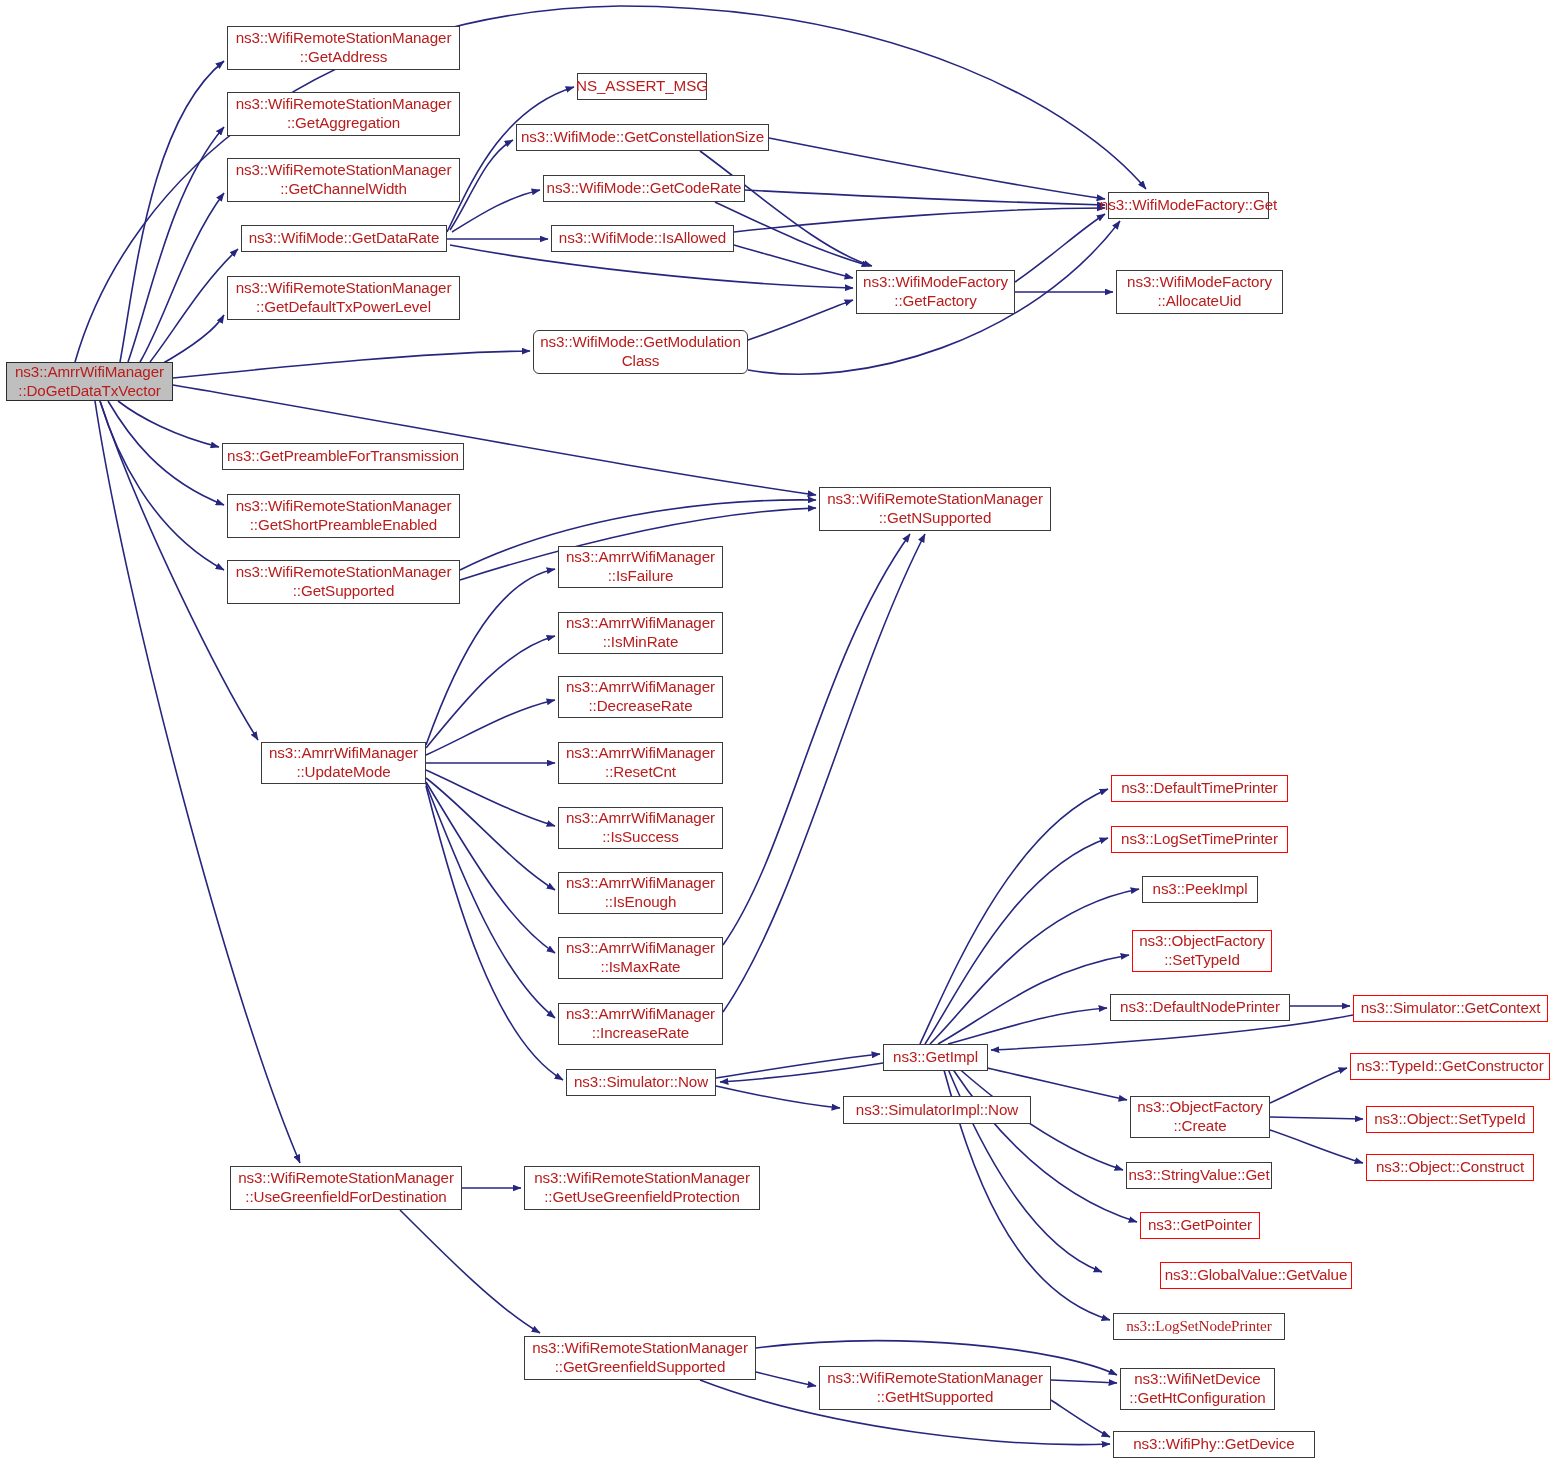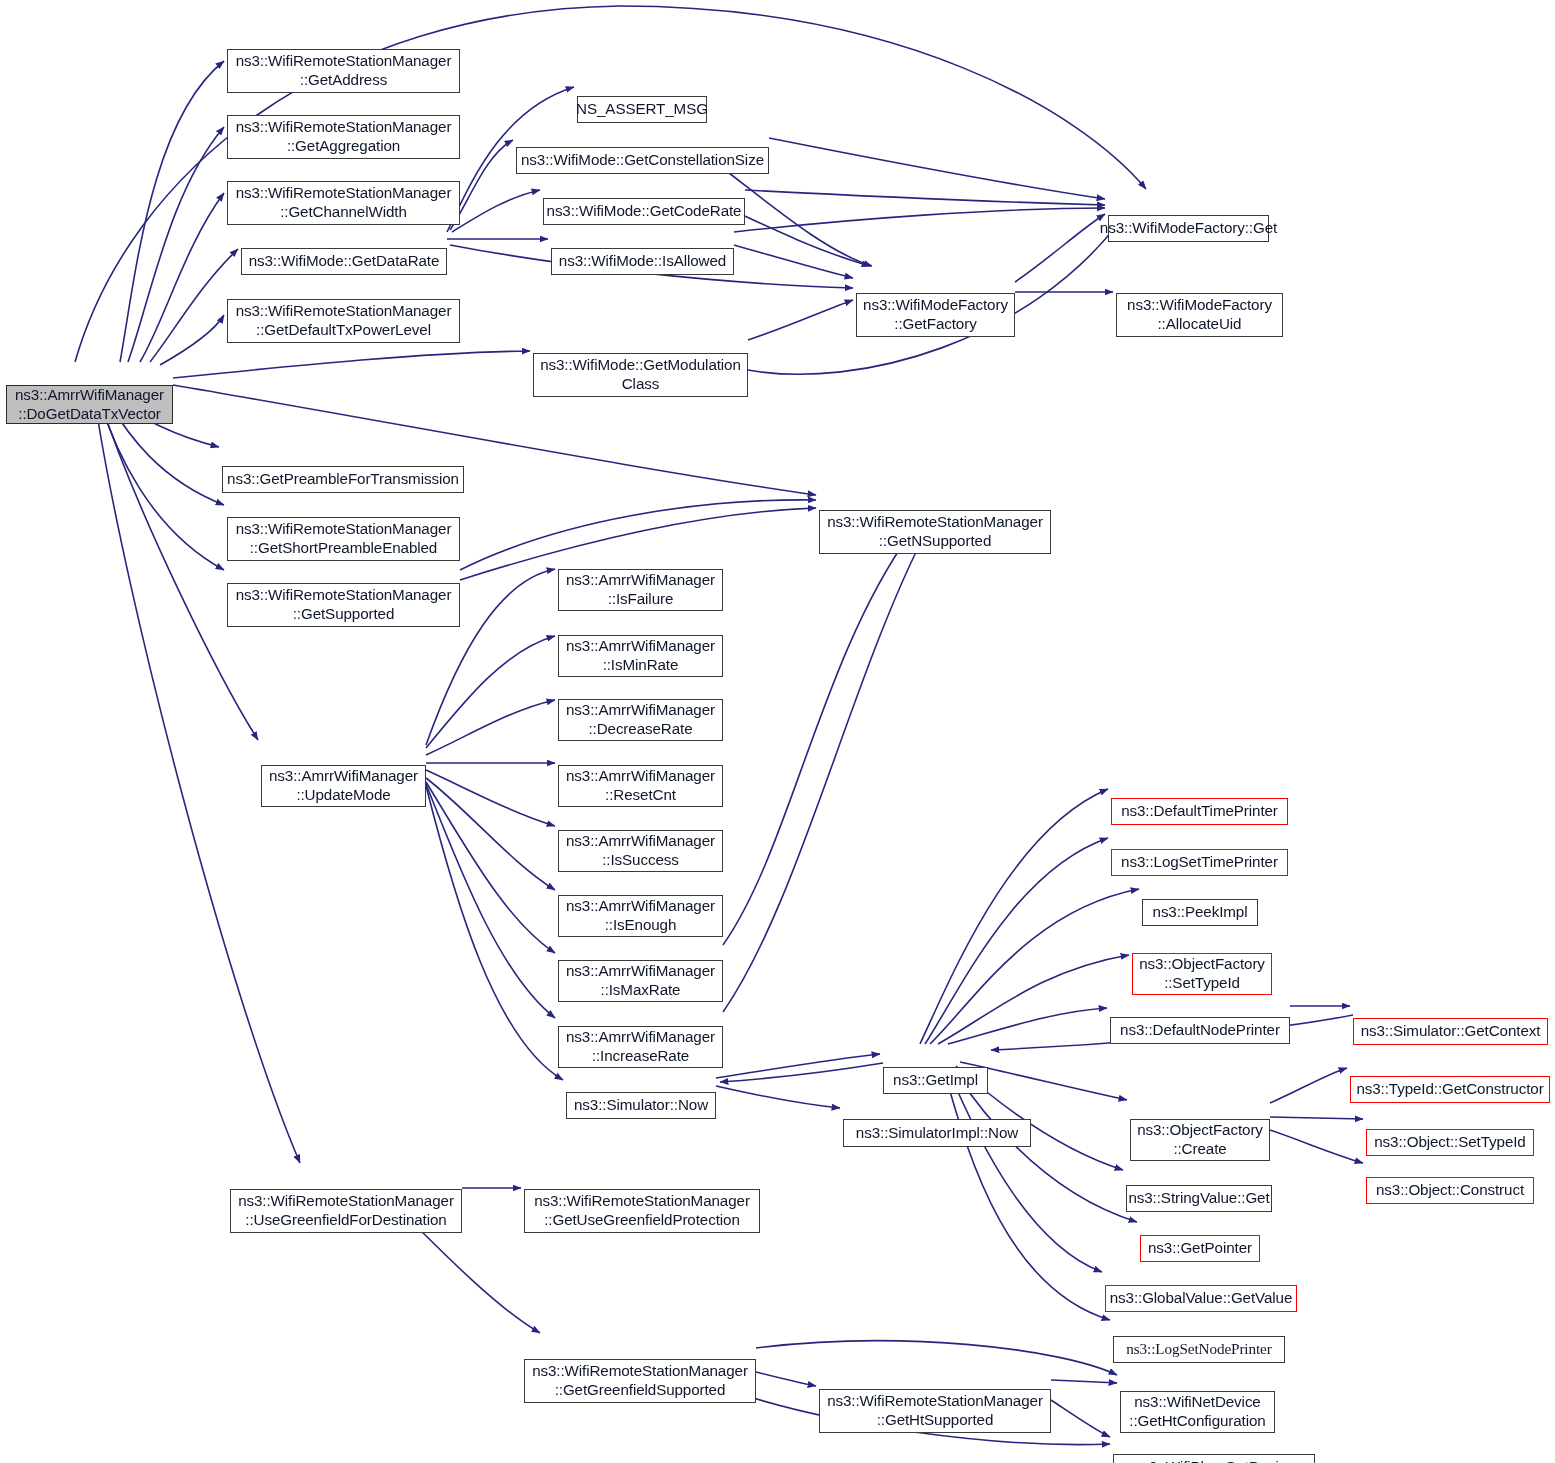--- a/index.html
+++ b/index.html
@@ -29,30 +29,29 @@
   }
   .edge-head {
     fill: #26267f;
     stroke: none;
   }
   .node-box {
     position: absolute;
     box-sizing: border-box;
     border: 1.4px solid #3a3a3a;
     background: #ffffff;
-    color: #0f172a;
+    color: #b91c1c;
     font-size: 15.2px;
     line-height: 1.22;
     text-align: center;
     display: flex;
     align-items: center;
     justify-content: center;
     white-space: pre-line;
     letter-spacing: -0.1px;
-    margin-top: 23px;
   }
   .node-box.red {
     border-color: #ff0000;
     border-width: 1.6px;
   }
   .node-box.current {
     background: #bfbfbf;
     border-color: #2b2b2b;
   }
 </style>
@@ -146,21 +145,21 @@
 ::GetChannelWidth</div>
       <div class="node-box" style="left: 241px; top: 225px; width: 206px; height: 27px;">ns3::WifiMode::GetDataRate</div>
       <div class="node-box" style="left: 227px; top: 276px; width: 233px; height: 44px;">ns3::WifiRemoteStationManager
 ::GetDefaultTxPowerLevel</div>
       <div class="node-box" style="left: 577px; top: 73px; width: 130px; height: 27px;">NS_ASSERT_MSG</div>
       <div class="node-box" style="left: 516px; top: 124px; width: 253px; height: 27px;">ns3::WifiMode::GetConstellationSize</div>
       <div class="node-box" style="left: 543px; top: 175px; width: 202px; height: 27px;">ns3::WifiMode::GetCodeRate</div>
       <div class="node-box" style="left: 551px; top: 225px; width: 183px; height: 27px;">ns3::WifiMode::IsAllowed</div>
       <div class="node-box" style="left: 856px; top: 270px; width: 159px; height: 44px;">ns3::WifiModeFactory
 ::GetFactory</div>
-      <div class="node-box" style="left: 533px; top: 330px; width: 215px; height: 44px;">ns3::WifiMode::GetModulation
+      <div class="node-box" style="left: 533px; top: 330px; width: 215px; height: 44px; border-radius: 6px;">ns3::WifiMode::GetModulation
 Class</div>
       <div class="node-box" style="left: 1108px; top: 192px; width: 161px; height: 27px;">ns3::WifiModeFactory::Get</div>
       <div class="node-box" style="left: 1116px; top: 270px; width: 167px; height: 44px;">ns3::WifiModeFactory
 ::AllocateUid</div>
       <div class="node-box" style="left: 222px; top: 443px; width: 242px; height: 27px;">ns3::GetPreambleForTransmission</div>
       <div class="node-box" style="left: 227px; top: 494px; width: 233px; height: 44px;">ns3::WifiRemoteStationManager
 ::GetShortPreambleEnabled</div>
       <div class="node-box" style="left: 227px; top: 560px; width: 233px; height: 44px;">ns3::WifiRemoteStationManager
 ::GetSupported</div>
       <div class="node-box" style="left: 819px; top: 487px; width: 232px; height: 44px;">ns3::WifiRemoteStationManager
@@ -189,21 +188,21 @@
       <div class="node-box red" style="left: 1111px; top: 775px; width: 177px; height: 27px;">ns3::DefaultTimePrinter</div>
       <div class="node-box red" style="left: 1111px; top: 826px; width: 177px; height: 27px;">ns3::LogSetTimePrinter</div>
       <div class="node-box" style="left: 1142px; top: 876px; width: 116px; height: 27px;">ns3::PeekImpl</div>
       <div class="node-box red" style="left: 1132px; top: 930px; width: 140px; height: 42px;">ns3::ObjectFactory
 ::SetTypeId</div>
       <div class="node-box" style="left: 1110px; top: 994px; width: 180px; height: 27px;">ns3::DefaultNodePrinter</div>
       <div class="node-box" style="left: 1130px; top: 1096px; width: 140px; height: 42px;">ns3::ObjectFactory
 ::Create</div>
       <div class="node-box" style="left: 1126px; top: 1162px; width: 146px; height: 27px;">ns3::StringValue::Get</div>
       <div class="node-box red" style="left: 1140px; top: 1212px; width: 120px; height: 27px;">ns3::GetPointer</div>
-      <div class="node-box red" style="left: 1105px; top: 1262px; width: 192px; height: 27px;">ns3::GlobalValue::GetValue</div>
+      <div class="node-box red" style="left: 1160px; top: 1262px; width: 192px; height: 27px;">ns3::GlobalValue::GetValue</div>
       <div class="node-box" style="left: 1113px; top: 1313px; width: 172px; height: 27px; font-family: Liberation Serif, serif;">ns3::LogSetNodePrinter</div>
       <div class="node-box red" style="left: 1353px; top: 995px; width: 195px; height: 27px;">ns3::Simulator::GetContext</div>
       <div class="node-box red" style="left: 1350px; top: 1053px; width: 200px; height: 27px;">ns3::TypeId::GetConstructor</div>
       <div class="node-box red" style="left: 1366px; top: 1106px; width: 168px; height: 27px;">ns3::Object::SetTypeId</div>
       <div class="node-box red" style="left: 1366px; top: 1154px; width: 168px; height: 27px;">ns3::Object::Construct</div>
       <div class="node-box" style="left: 230px; top: 1166px; width: 232px; height: 44px;">ns3::WifiRemoteStationManager
 ::UseGreenfieldForDestination</div>
       <div class="node-box" style="left: 524px; top: 1166px; width: 236px; height: 44px;">ns3::WifiRemoteStationManager
 ::GetUseGreenfieldProtection</div>
       <div class="node-box" style="left: 524px; top: 1336px; width: 232px; height: 44px;">ns3::WifiRemoteStationManager

